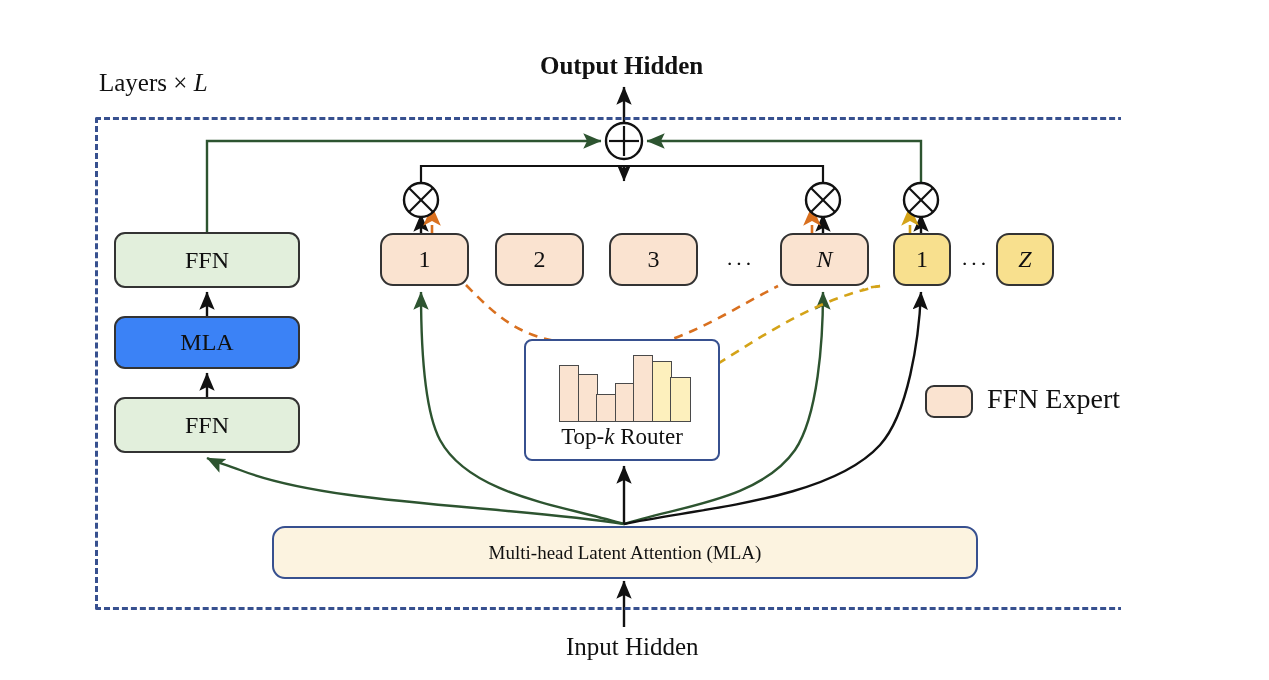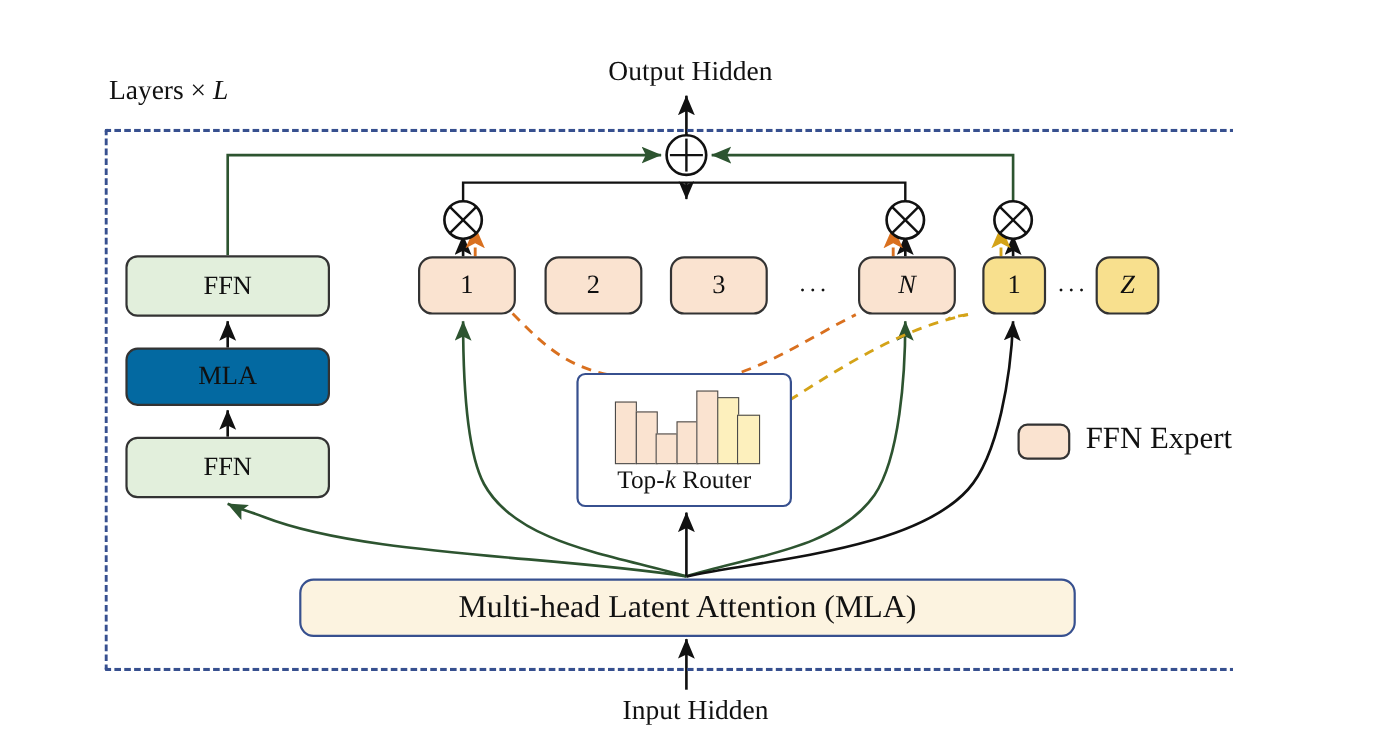--- a/index.html
+++ b/index.html
@@ -48,37 +48,37 @@
     left: 99px;
     top: 70px;
     font-size: 25px;
   }
   .layers-caption .ital { font-style: italic; }
 
   
   .io-label {
     font-size: 25px;
   }
-  #output-hidden-label { left: 553px; top: 53px; }
+  #output-hidden-label { left: 540px; top: 53px; font-weight: bold; }
   #input-hidden-label  { left: 530px; top: 634px; margin-left: 36px; }
 
   
   .block {
     position: absolute;
     box-sizing: border-box;
     display: flex;
     align-items: center;
     justify-content: center;
     border: 2.2px solid #333333;
     border-radius: 11px;
     font-size: 24px;
     color: #101010;
   }
   .block.green { background: #e2efdc; }
-  .block.cream { background: #0369a1; }
+  .block.cream { background: #3b82f6; }
   .block.peach { background: #fae3d0; }
   .block.yellow{ background: #f8e08e; }
 
   
   #ffn-top  { left: 114px; top: 232px; width: 186px; height: 56px; }
   #mla-mid  { left: 114px; top: 316px; width: 186px; height: 53px; }
   #ffn-bot  { left: 114px; top: 397px; width: 186px; height: 56px; }
 
   
   .expert {
@@ -110,21 +110,21 @@
     top: 526px;
     width: 706px;
     height: 53px;
     box-sizing: border-box;
     border: 2.4px solid #37508f;
     border-radius: 13px;
     background: #fcf3e0;
     display: flex;
     align-items: center;
     justify-content: center;
-    font-size: 29px;
+    font-size: 19px;
   }
 
   
   #router-box {
     position: absolute;
     left: 524px;
     top: 339px;
     width: 196px;
     height: 122px;
     box-sizing: border-box;

